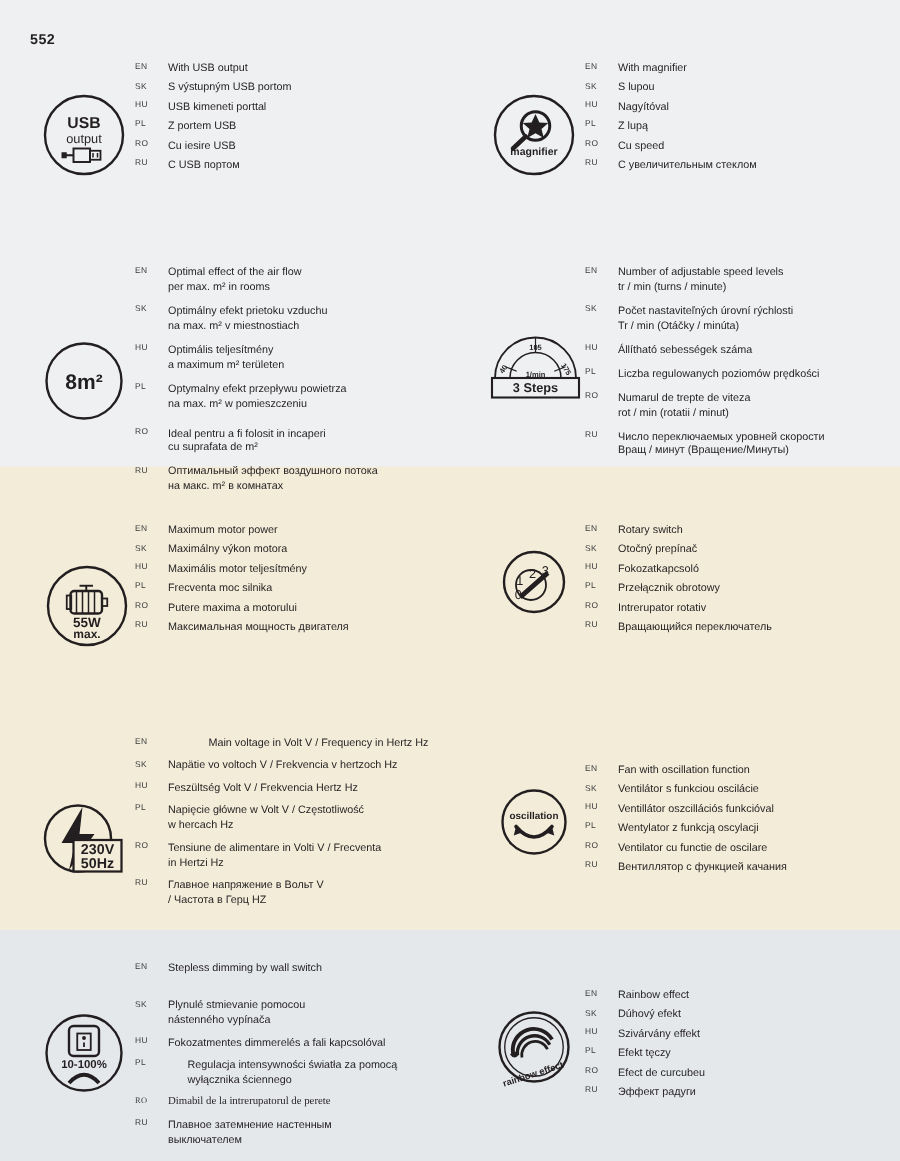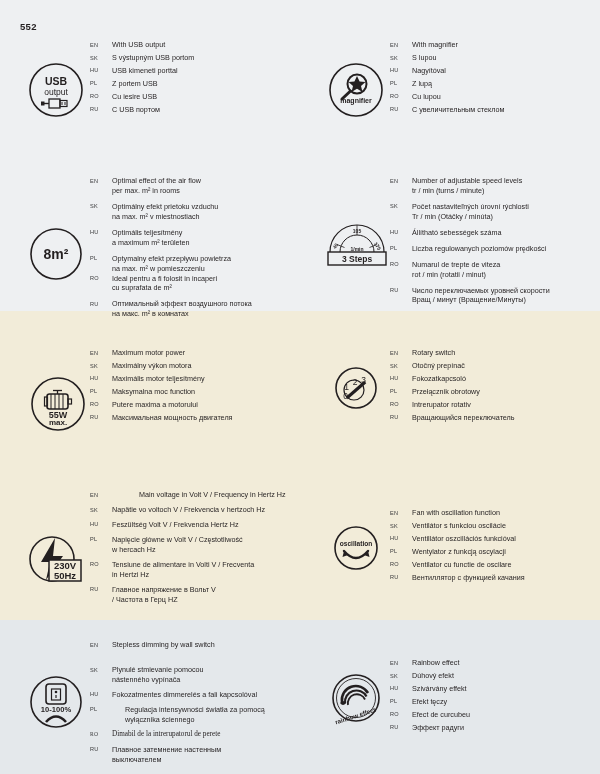--- a/index.html
+++ b/index.html
@@ -170,21 +170,21 @@
           <div class="lang-row">
               <div class="lang-code">HU</div>
               <div class="lang-text">Nagyítóval</div>
             </div>
           <div class="lang-row">
               <div class="lang-code">PL</div>
               <div class="lang-text">Z lupą</div>
             </div>
           <div class="lang-row">
               <div class="lang-code">RO</div>
-              <div class="lang-text">Cu lupou</div>
+              <div class="lang-text">Cu speed</div>
             </div>
           <div class="lang-row">
               <div class="lang-code">RU</div>
               <div class="lang-text">С увеличительным стеклом</div>
             </div>
         </div>
       </div>
 
     </div>
 
@@ -206,21 +206,21 @@
           <div class="lang-row" style="margin-bottom:6px;">
               <div class="lang-code">SK</div>
               <div class="lang-text">Optimálny efekt prietoku vzduchu
 na max. m² v miestnostiach</div>
             </div>
           <div class="lang-row" style="margin-bottom:6px;">
               <div class="lang-code">HU</div>
               <div class="lang-text">Optimális teljesítmény
 a maximum m² területen</div>
             </div>
-          <div class="lang-row" style="margin-bottom:0;">
+          <div class="lang-row" style="margin-bottom:10px;">
               <div class="lang-code">PL</div>
               <div class="lang-text">Optymalny efekt przepływu powietrza
 na max. m² w pomieszczeniu</div>
             </div>
           <div class="lang-row" style="margin-bottom:6px;">
               <div class="lang-code">RO</div>
               <div class="lang-text">Ideal pentru a fi folosit in incaperi
 cu suprafata de m²</div>
             </div>
           <div class="lang-row">
@@ -308,21 +308,21 @@
           <div class="lang-row">
               <div class="lang-code">SK</div>
               <div class="lang-text">Maximálny výkon motora</div>
             </div>
           <div class="lang-row">
               <div class="lang-code">HU</div>
               <div class="lang-text">Maximális motor teljesítmény</div>
             </div>
           <div class="lang-row">
               <div class="lang-code">PL</div>
-              <div class="lang-text">Maksymalna moc function</div>
+              <div class="lang-text">Frecventa moc silnika</div>
             </div>
           <div class="lang-row">
               <div class="lang-code">RO</div>
               <div class="lang-text">Putere maxima a motorului</div>
             </div>
           <div class="lang-row">
               <div class="lang-code">RU</div>
               <div class="lang-text">Максимальная мощность двигателя</div>
             </div>
         </div>

